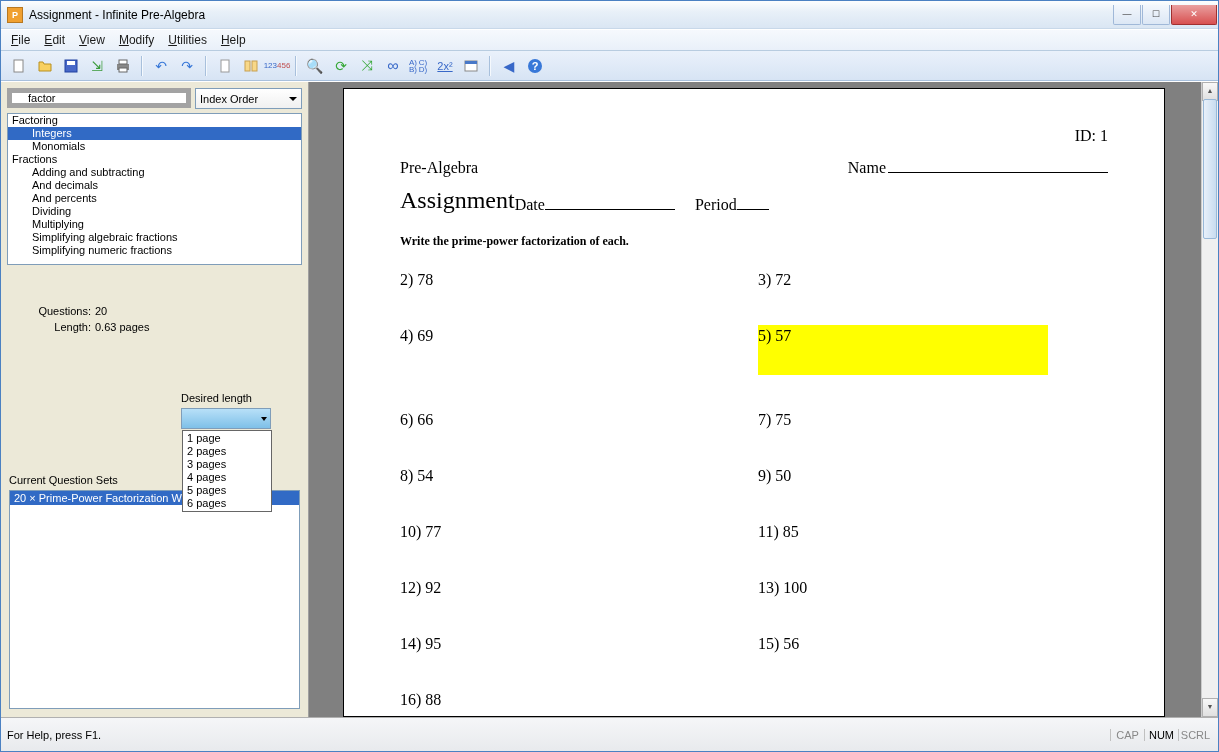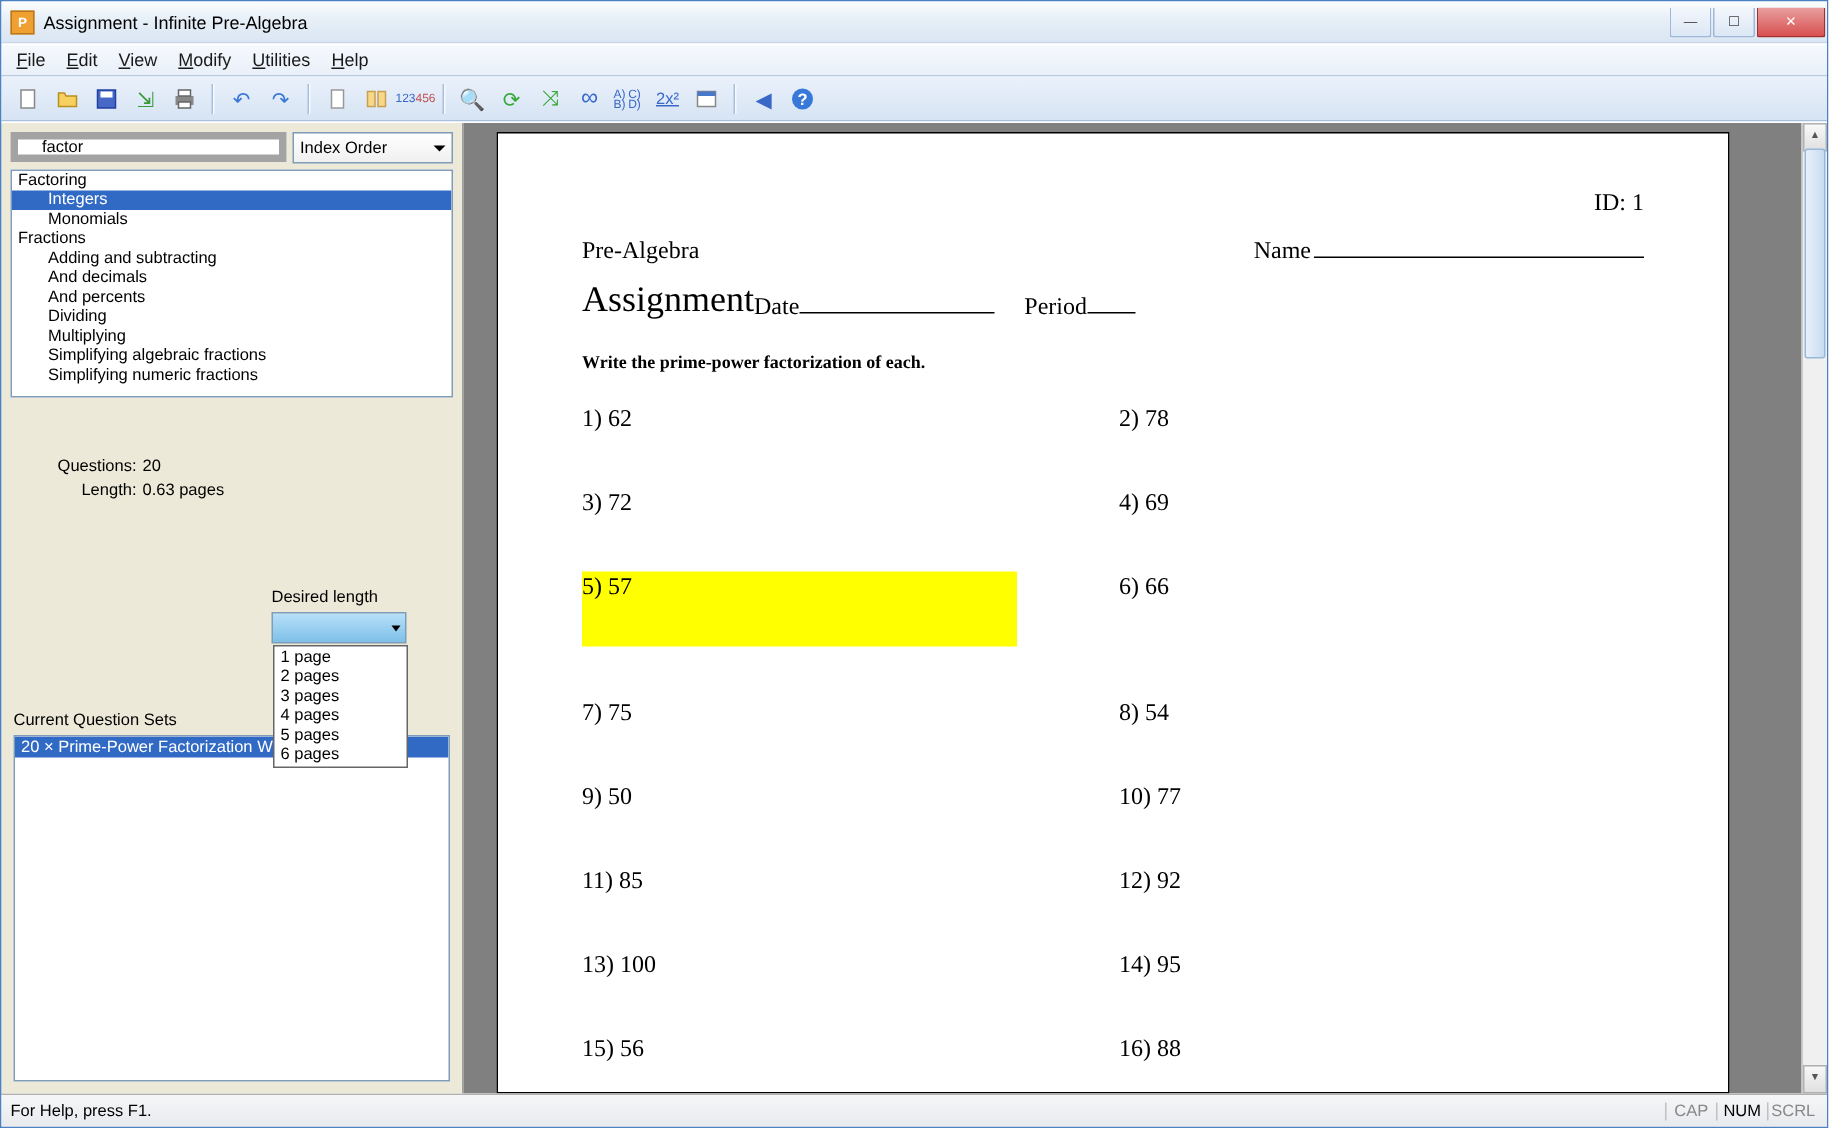--- a/index.html
+++ b/index.html
@@ -37,36 +37,36 @@
 .dropdown-pop{position:absolute;top:21px;left:0;width:90px;background:#fff;border:1px solid #666;font-size:11px;line-height:13px;padding:1px 0;z-index:10;}
 .dropdown-pop div{padding:0 4px;cursor:default;}
 .qs-label{position:absolute;top:392px;left:8px;font-size:11px;}
 .qs-list{position:absolute;top:408px;left:8px;right:8px;bottom:8px;background:#fff;border:1px solid #7f9db9;font-size:11px;overflow:hidden;}
 .qs-item{background:#316ac5;color:#fff;padding:1px 4px;white-space:nowrap;overflow:hidden;}
 .preview { flex: 1; background: #808080; padding: 6px 0 0 22px; overflow: hidden; position:relative;}
 .preview-scroll{position:absolute;top:0;right:0;bottom:0;width:17px;background:#f0f0f0;border-left:1px solid #ccc;}
 .preview-scroll::before{content:"▲";position:absolute;top:0;left:0;right:0;height:17px;background:linear-gradient(#f8f8f8,#e0e0e0);border:1px solid #b0b0b0;font-size:7px;text-align:center;line-height:15px;color:#555;}
 .preview-scroll::after{content:"▼";position:absolute;bottom:0;left:0;right:0;height:17px;background:linear-gradient(#f8f8f8,#e0e0e0);border:1px solid #b0b0b0;font-size:7px;text-align:center;line-height:15px;color:#555;}
 .scroll-thumb{position:absolute;top:17px;left:1px;right:1px;height:140px;background:linear-gradient(90deg,#e8f0fa,#c8dcf0);border:1px solid #98b8d8;border-radius:2px;}
-.page { width: 822px; height: 100%; background: #fff; border: 1px solid #000; padding: 38px 56px; font-family: 'Times New Roman', serif; font-size: 16px; color: #000; overflow:hidden;}
+.page { width: 822px; height: 100%; background: #fff; border: 1px solid #000; padding: 38px 56px; font-family: 'Times New Roman', serif; font-size: 16px; color: #000; overflow:hidden;margin-left:12px;}
 .page-hdr{display:flex;justify-content:space-between;margin-bottom:10px;}
 .subj{font-size:16px;}
 .idtxt{font-size:16px; margin-bottom:14px;text-align:right;}
 .name-line{font-size:16px;}
 .name-line .line{display:inline-block;border-bottom:1px solid #000;width:220px;margin-left:2px;vertical-align:baseline;}
 .row2{display:flex;align-items:flex-end;margin-bottom:20px;}
 .title{font-size:24px;}
 .dp{font-size:16px;}
 .dp .lined{display:inline-block;border-bottom:1px solid #000;width:130px;margin-right:20px;}
 .dp .linep{display:inline-block;border-bottom:1px solid #000;width:32px;}
 .instr{font-weight:bold;font-size:12px;margin-bottom:20px;}
 .qgrid{display:grid;grid-template-columns:1fr 1fr;row-gap:34px;column-gap:8px;font-size:16px;}
 .q{position:relative;padding:2px 0;}
 .q.hl{background:#ffff00;height:50px;width:290px;}
-.statusbar { height: 22px; background: linear-gradient(#f5f6f8,#e8eaed); border-top: 1px solid #b0b0b0; display:flex;align-items:center;padding:0 6px;font-size:11px;}
+.statusbar { height: 34px; background: linear-gradient(#f5f6f8,#e8eaed); border-top: 1px solid #b0b0b0; display:flex;align-items:center;padding:0 6px;font-size:11px;}
 .statusbar .status-text{flex:1;}
 .statusbar .ind{width:34px;text-align:center;border-left:1px solid #c0c0c0;color:#888;}
 .statusbar .ind.on{color:#000;}
 </style>
 </head>
 <body>
 
 <div class="window">
   <div class="titlebar">
     <div class="titlebar-icon">P</div>
@@ -210,21 +210,20 @@
         <div class="page-hdr">
           <div class="subj">Pre-Algebra</div>
           <div class="name-line"><span>Name</span><span class="line"></span></div>
         </div>
         <div class="row2">
           <div class="title">Assignment</div>
           <div class="dp"><span>Date</span><span class="lined"></span><span>Period</span><span class="linep"></span></div>
         </div>
         <div class="instr">Write the prime-power factorization of each.</div>
         <div class="qgrid" id="qgrid">
-            <div class="q">1)  62</div>
             <div class="q">2)  78</div>
             <div class="q">3)  72</div>
             <div class="q">4)  69</div>
             <div class="q hl">5)  57</div>
             <div class="q">6)  66</div>
             <div class="q">7)  75</div>
             <div class="q">8)  54</div>
             <div class="q">9)  50</div>
             <div class="q">10)  77</div>
             <div class="q">11)  85</div>

